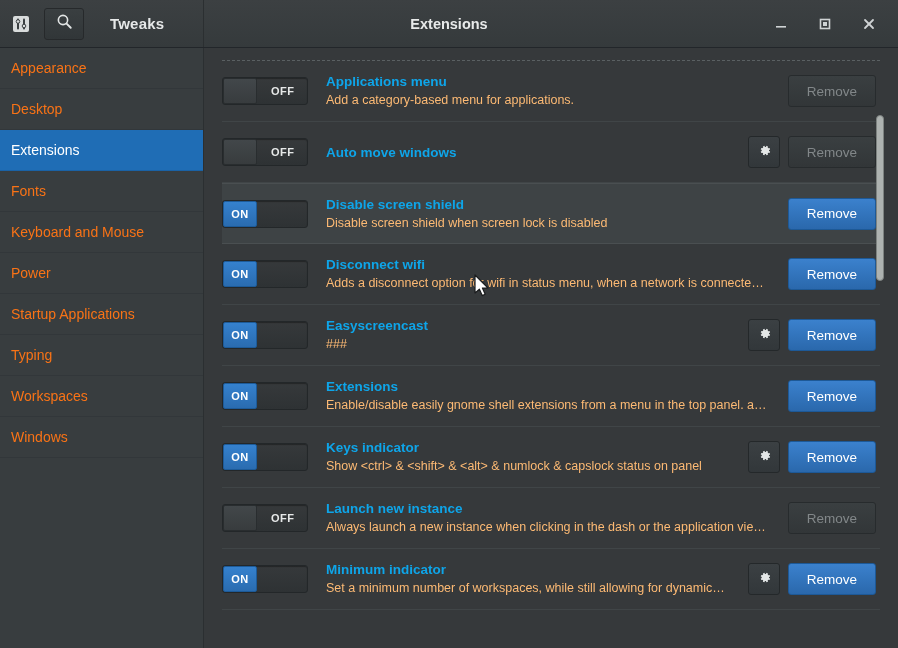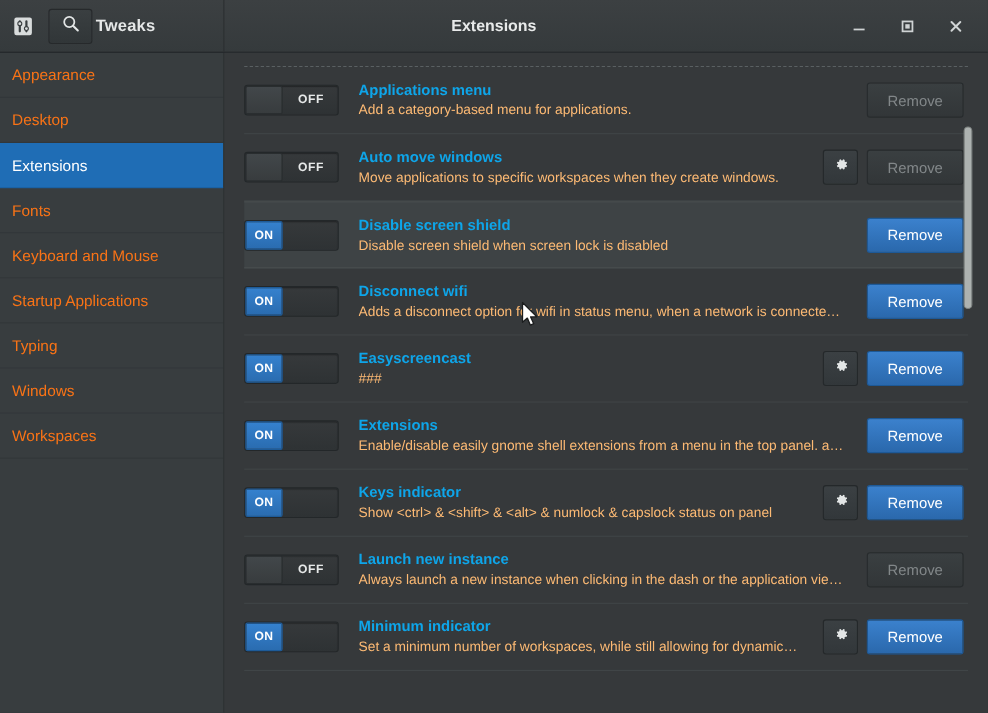--- a/index.html
+++ b/index.html
@@ -36,21 +36,21 @@
     display: flex; align-items: center; justify-content: center;
   }
   .search-btn {
     width: 40px; height: 32px;
     background: linear-gradient(to bottom, #3a3f41, #313638);
     border: 1px solid #26292b;
     border-radius: 3px;
     display: flex; align-items: center; justify-content: center;
   }
   .app-title {
-    margin-left: 3px;
+    margin-left: 26px;
     color: #e6e8e8; font-size: 15px; font-weight: bold;
     letter-spacing: .2px;
   }
   .hb-title {
     position: absolute; left: 0; right: 0;
     text-align: center;
     color: #e8eaea; font-size: 14.5px; font-weight: bold;
     pointer-events: none;
   }
   .hb-right {
@@ -265,30 +265,33 @@
         <div class="side-item selected">
           <span>Extensions</span>
         </div>
         <div class="side-item">
           <span>Fonts</span>
         </div>
         <div class="side-item">
           <span>Keyboard and Mouse</span>
         </div>
         <div class="side-item">
+          <span>Power</span>
+        </div>
+        <div class="side-item">
           <span>Startup Applications</span>
         </div>
         <div class="side-item">
           <span>Typing</span>
         </div>
         <div class="side-item">
+          <span>Workspaces</span>
+        </div>
+        <div class="side-item">
           <span>Windows</span>
-        </div>
-        <div class="side-item">
-          <span>Workspaces</span>
         </div>
       </div>
 
     <div class="content">
       <div class="list" id="ext-list">
           <div class="ext-row">
             <div class="switch off">
               <div class="knob">ON</div>
               <div class="sw-label">OFF</div>
             </div>
@@ -300,21 +303,20 @@
               <div class="remove-btn disabled">Remove</div>
             </div>
           </div>
           <div class="ext-row">
             <div class="switch off">
               <div class="knob">ON</div>
               <div class="sw-label">OFF</div>
             </div>
             <div class="ext-text">
               <div class="ext-name">Auto move windows</div>
-              <div class="ext-desc">Move applications to specific workspaces when they create windows.</div>
             </div>
             <div class="ext-actions">
               <div class="gear-btn">
                 <span><svg width="15" height="15" viewBox="0 0 16 16">
                     <path fill="#e3e6e6" d="M8 5.1a2.9 2.9 0 1 0 0 5.8 2.9 2.9 0 0 0 0-5.8zm0 4.4a1.5 1.5 0 1 1 0-3 1.5 1.5 0 0 1 0 3z"></path>
                     <path fill="#e3e6e6" d="M14 9.1l-1.2-.6a4.9 4.9 0 0 0 0-1l1.2-.6-.6-1.6-1.3.3a5 5 0 0 0-.7-.7l.3-1.3L10.1 3l-.6 1.2a4.9 4.9 0 0 0-1 0L7.9 3l-1.6.6.3 1.3a5 5 0 0 0-.7.7L4.6 5.3 4 6.9l1.2.6a4.9 4.9 0 0 0 0 1L4 9.1l.6 1.6 1.3-.3c.2.3.4.5.7.7l-.3 1.3 1.6.6.6-1.2a4.9 4.9 0 0 0 1 0l.6 1.2 1.6-.6-.3-1.3c.3-.2.5-.4.7-.7l1.3.3z"></path>
                   </svg></span>
               </div>
               <div class="remove-btn disabled">Remove</div>
             </div>

